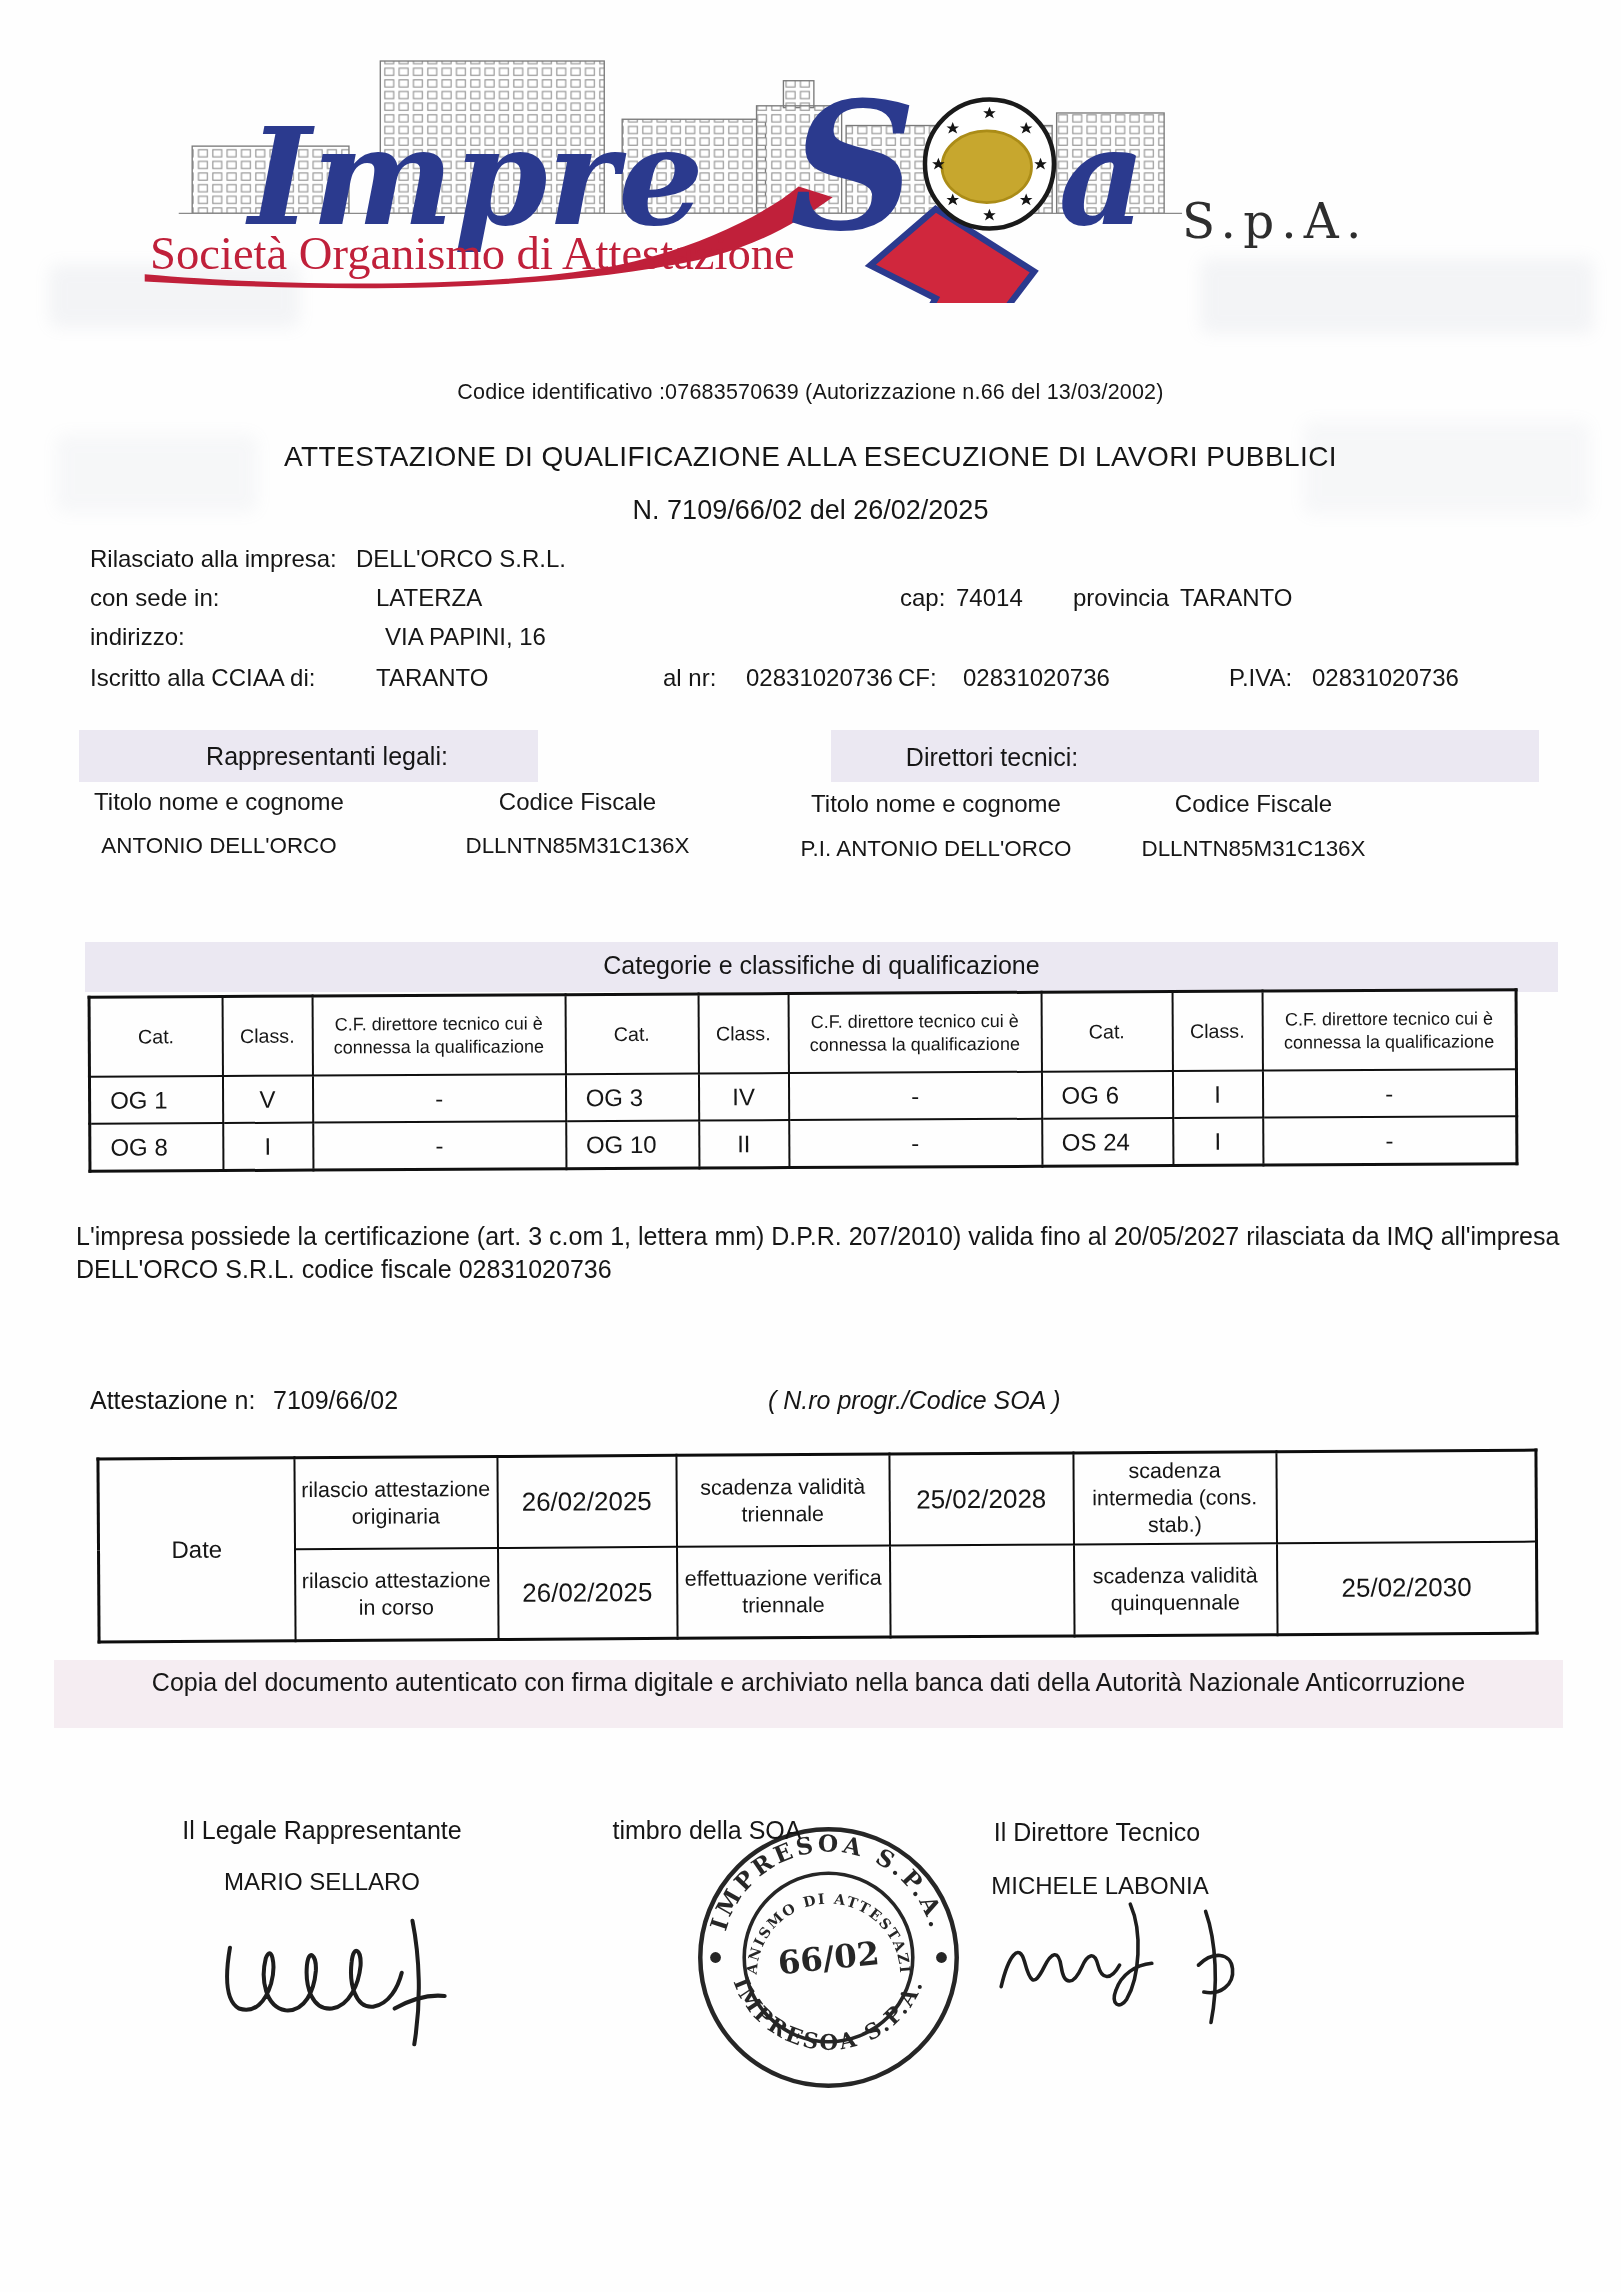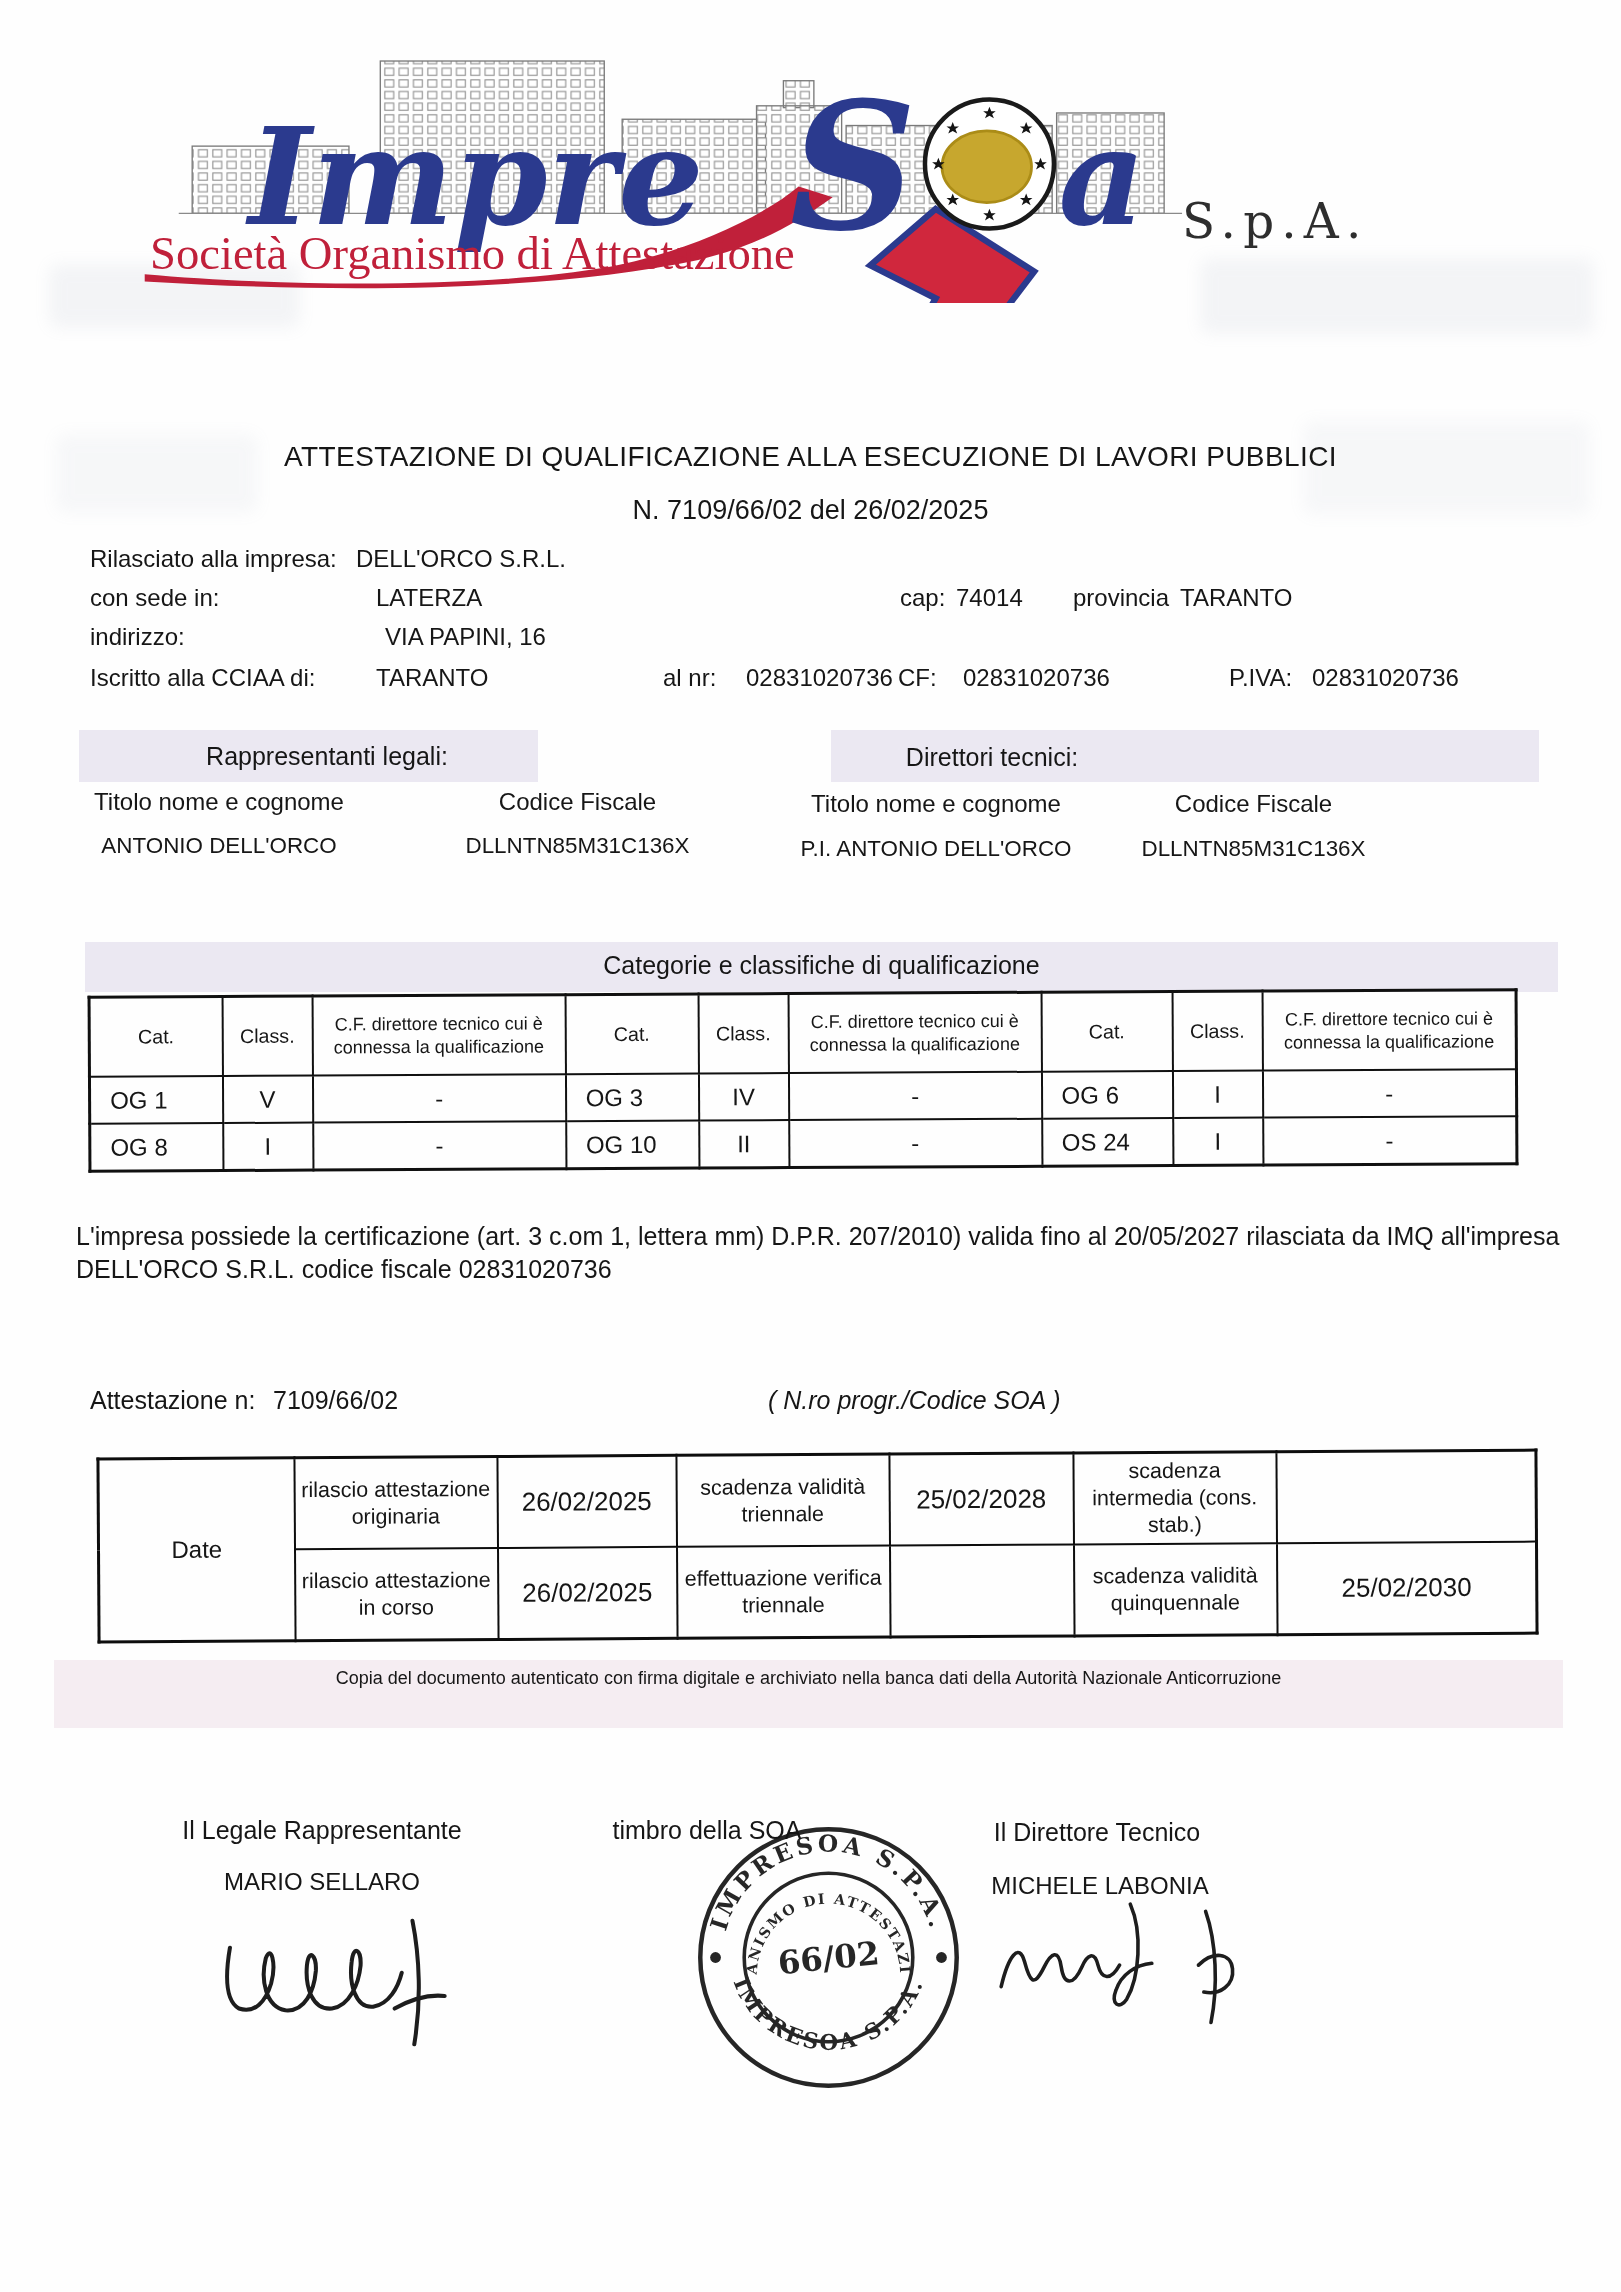--- a/index.html
+++ b/index.html
@@ -41,21 +41,21 @@
   .att-row span{position:absolute;white-space:nowrap;font-size:25px;}
 
   .date-wrap{top:1453px;left:97px;transform:rotate(-0.35deg);}
   .date-table{width:1439px;border:3.6px solid #0d0d0d;}
   .date-table td{border:2.7px solid #0d0d0d;height:87px;text-align:center;vertical-align:middle;}
   .dt-rowhead{font-size:24px;}
   .dt-label{font-size:21.5px;line-height:1.25;padding:0 5.4px;}
   .dt-date{font-size:26px;}
 
   .copia-band{top:1660px;left:54px;width:1509px;height:68px;}
-  .copia-text{top:1668px;left:54px;width:1509px;font-size:18px;}
+  .copia-text{top:1668px;left:54px;width:1509px;font-size:25px;}
 
   .sig-title{font-size:25px;}
   .sig-name{font-size:24px;}
   .stamp-svg{opacity:.92;}
 </style>
 </head>
 <body>
 
 <div class="page">
 
@@ -107,20 +107,21 @@
         <use href="#st" x="924" y="175"></use>
         <use href="#st" x="908" y="135"></use>
         <use href="#st" x="924" y="95"></use>
       </g>
     </g>
     <text x="1180" y="218" font-size="54" letter-spacing="8" font-family="DejaVu Serif, serif" fill="#2e2e2e">S.p.A.</text>
 
     <text x="28" y="252" font-size="52" font-family="Liberation Serif, serif" fill="#c0203a">Società Organismo di Attestazione</text>
   </svg>
 
+  <div class="abs ctr codice">Codice identificativo :07683570639 (Autorizzazione n.66 del 13/03/2002)</div>
   <div class="abs ctr doc-title">ATTESTAZIONE DI QUALIFICAZIONE ALLA ESECUZIONE DI LAVORI PUBBLICI</div>
   <div class="abs ctr doc-subtitle">N. 7109/66/02 del 26/02/2025</div>
 
   <div class="frow" style="top:545px;">
     <span style="left:90px;">Rilasciato alla impresa:</span>
     <span style="left:356px;">DELL'ORCO S.R.L.</span>
   </div>
   <div class="frow" style="top:584px;">
     <span style="left:90px;">con sede in:</span>
     <span style="left:376px;">LATERZA</span>

